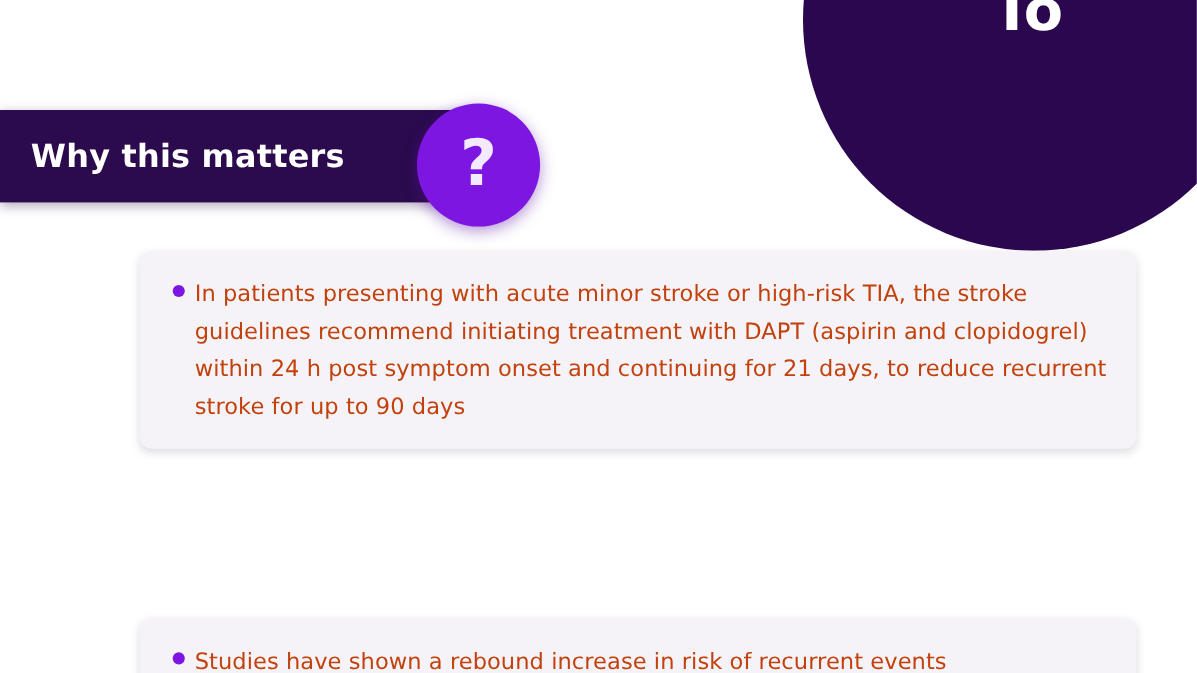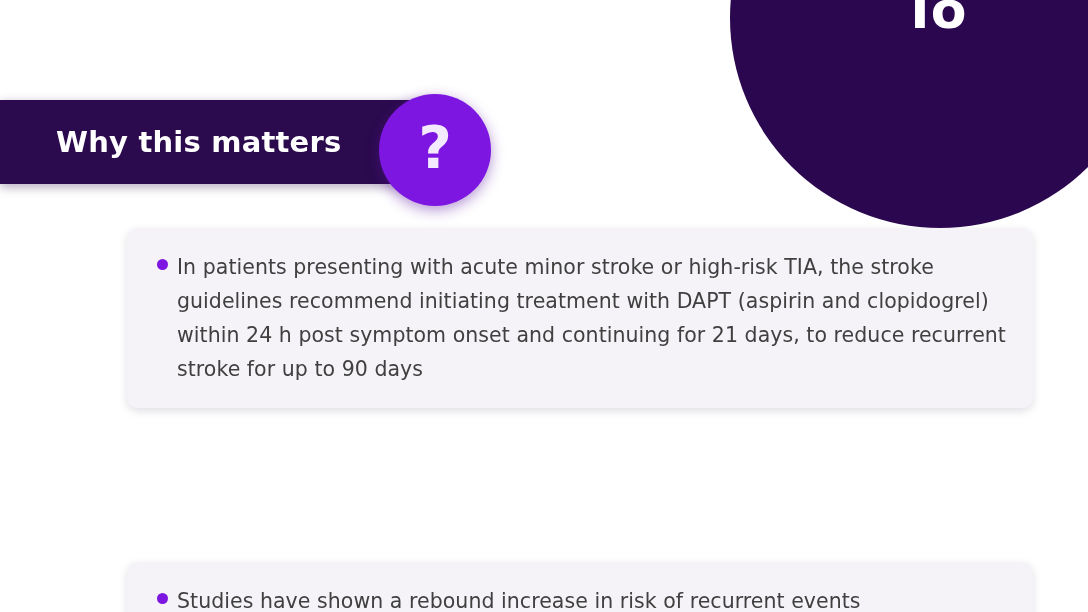--- a/index.html
+++ b/index.html
@@ -52,21 +52,20 @@
   .banner-title {
     position: absolute;
     left: 28px;
     top: 50%;
     transform: translateY(-50%);
     color: #ffffff;
     font-size: 29px;
     font-weight: 700;
     letter-spacing: 0.2px;
     white-space: nowrap;
-    margin-left: 28px;
   }
   .banner-badge {
     position: absolute;
     left: 379px;
     top: 94px;
     width: 112px;
     height: 112px;
     border-radius: 50%;
     background: #7d16e0;
     box-shadow: 0 4px 14px rgba(90, 20, 160, 0.45);
@@ -133,21 +132,21 @@
   }
   .dash {
     width: 14px;
     height: 2px;
     background: #3a3a3a;
     margin-top: 13px;
   }
 
   .card-text {
     flex: 1 1 auto;
-    color: #404040;
+    color: #c2410c;
     font-size: 20.5px;
     line-height: 34px;
     letter-spacing: 0.05px;
   }
 </style>
 </head>
 <body>
 
 <div class="hero-circle">
   <div class="hero-glyph">Io</div>

